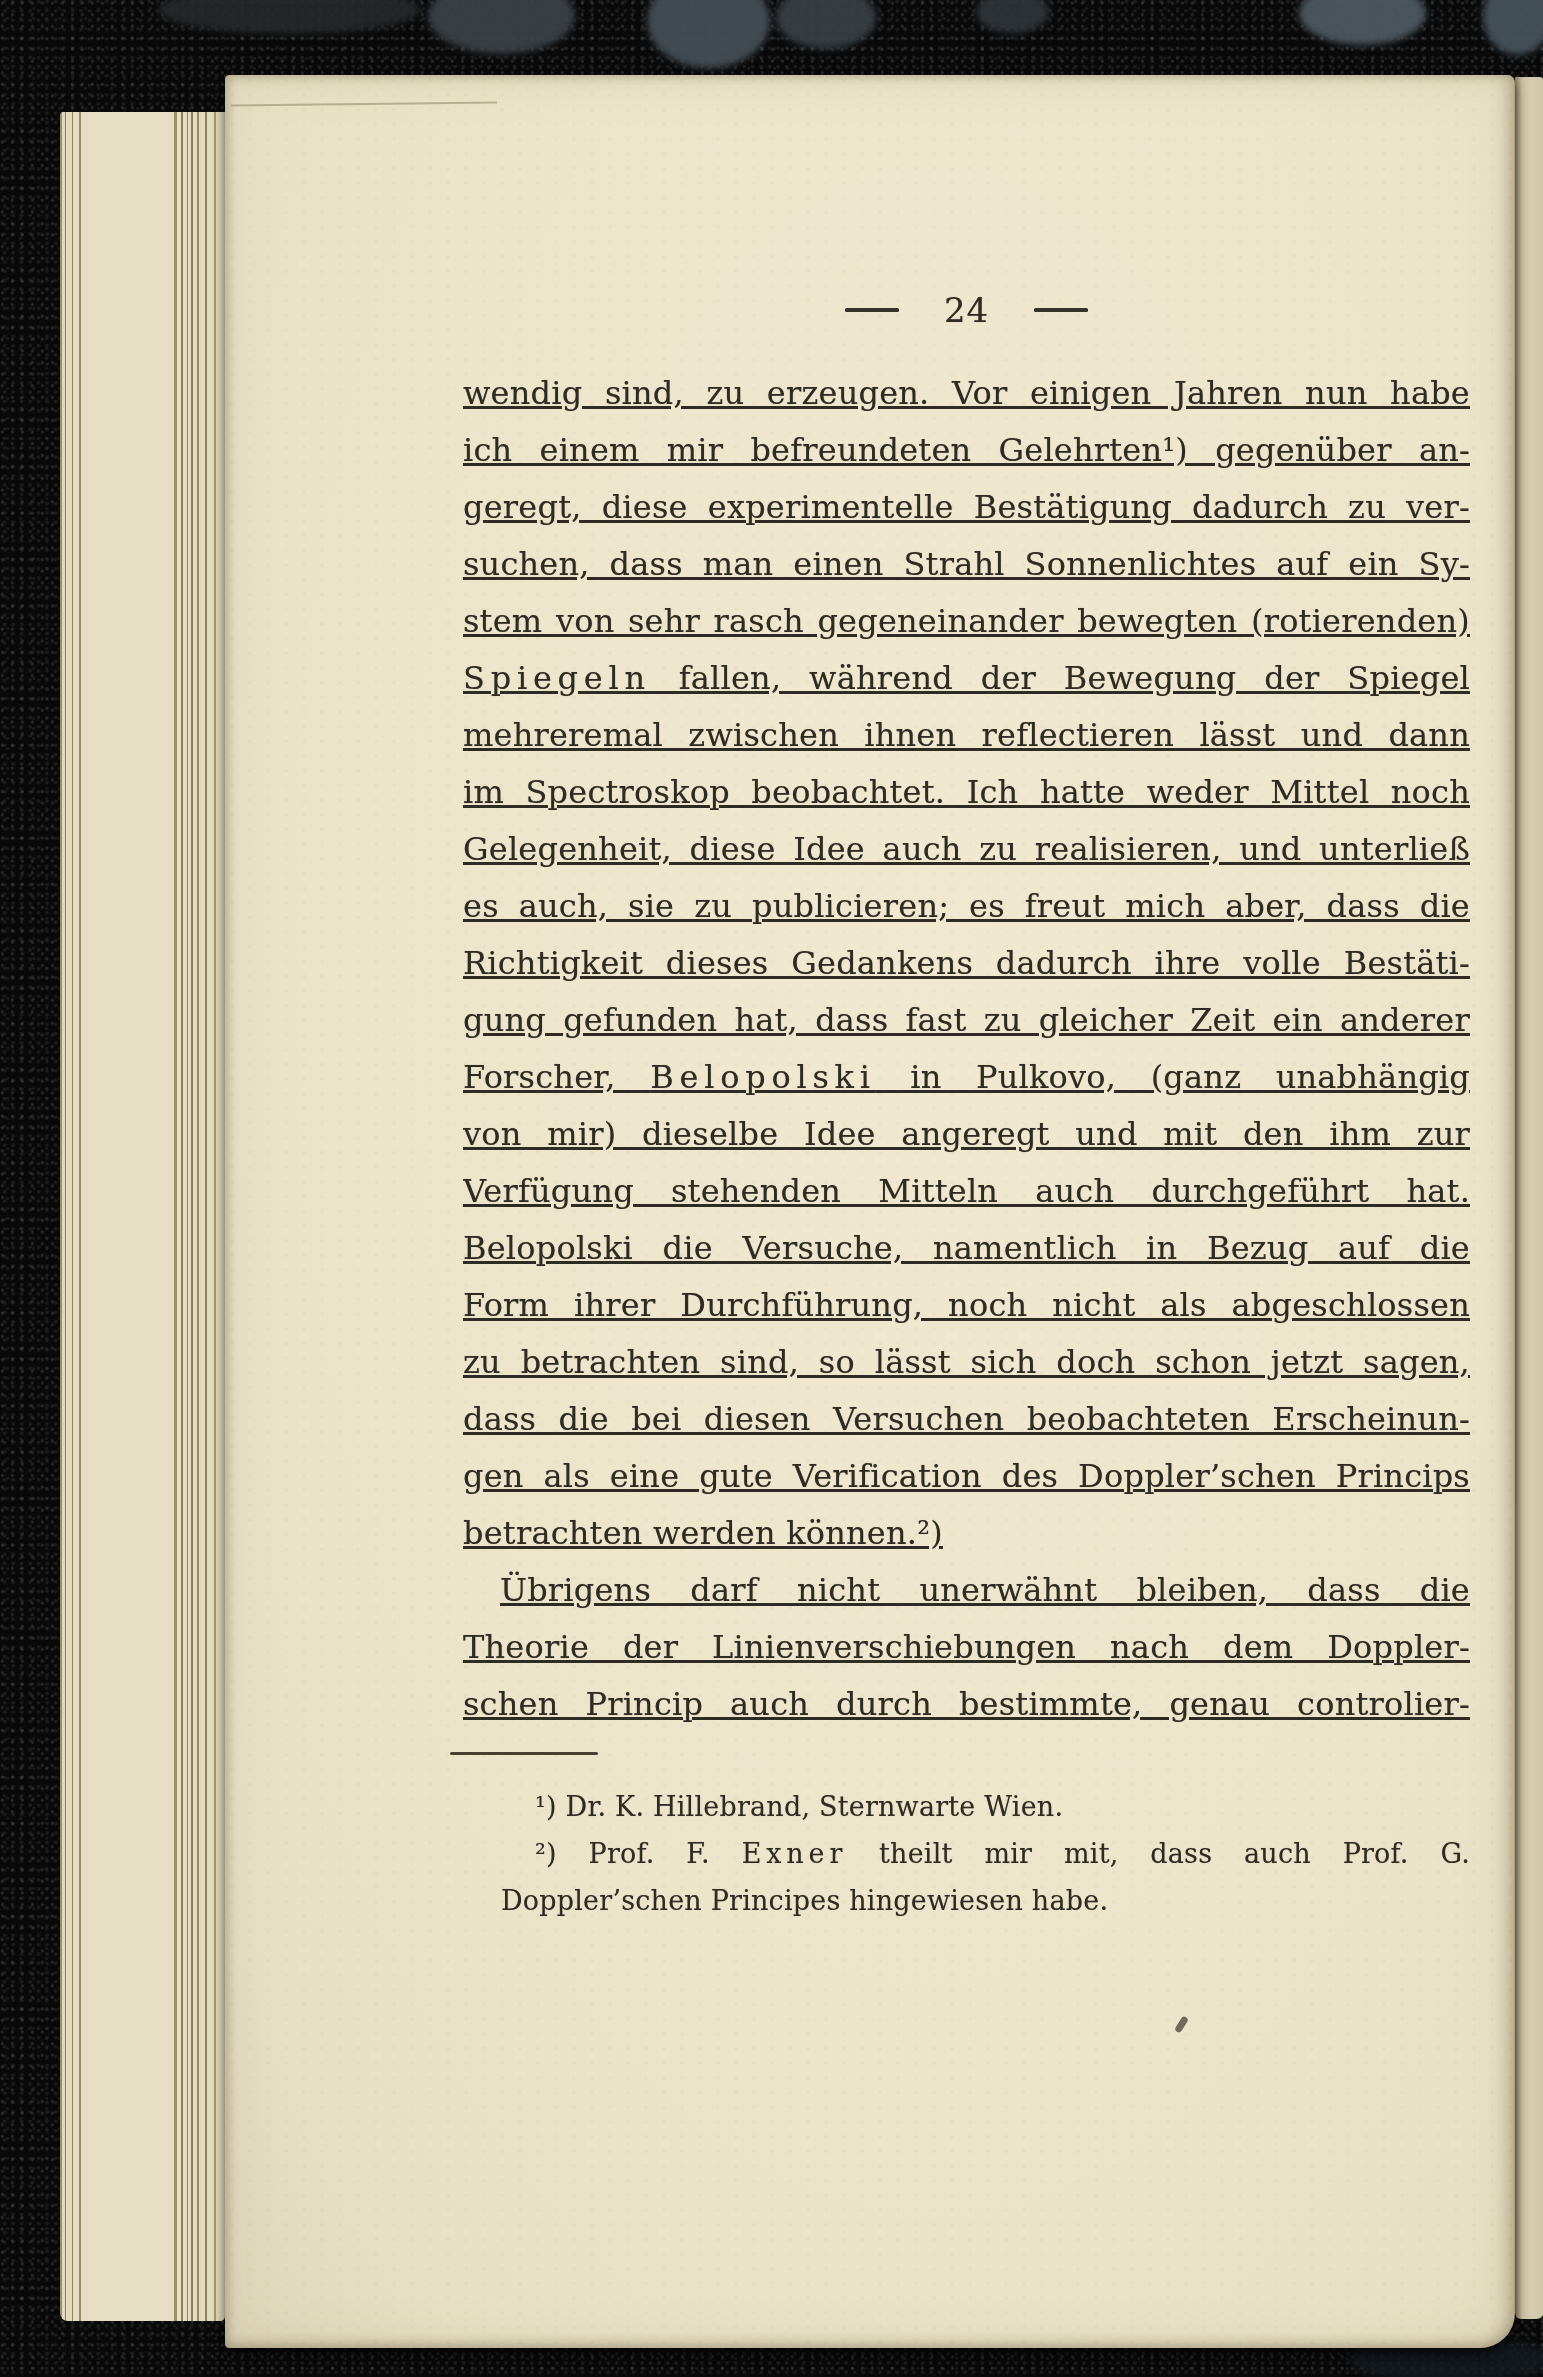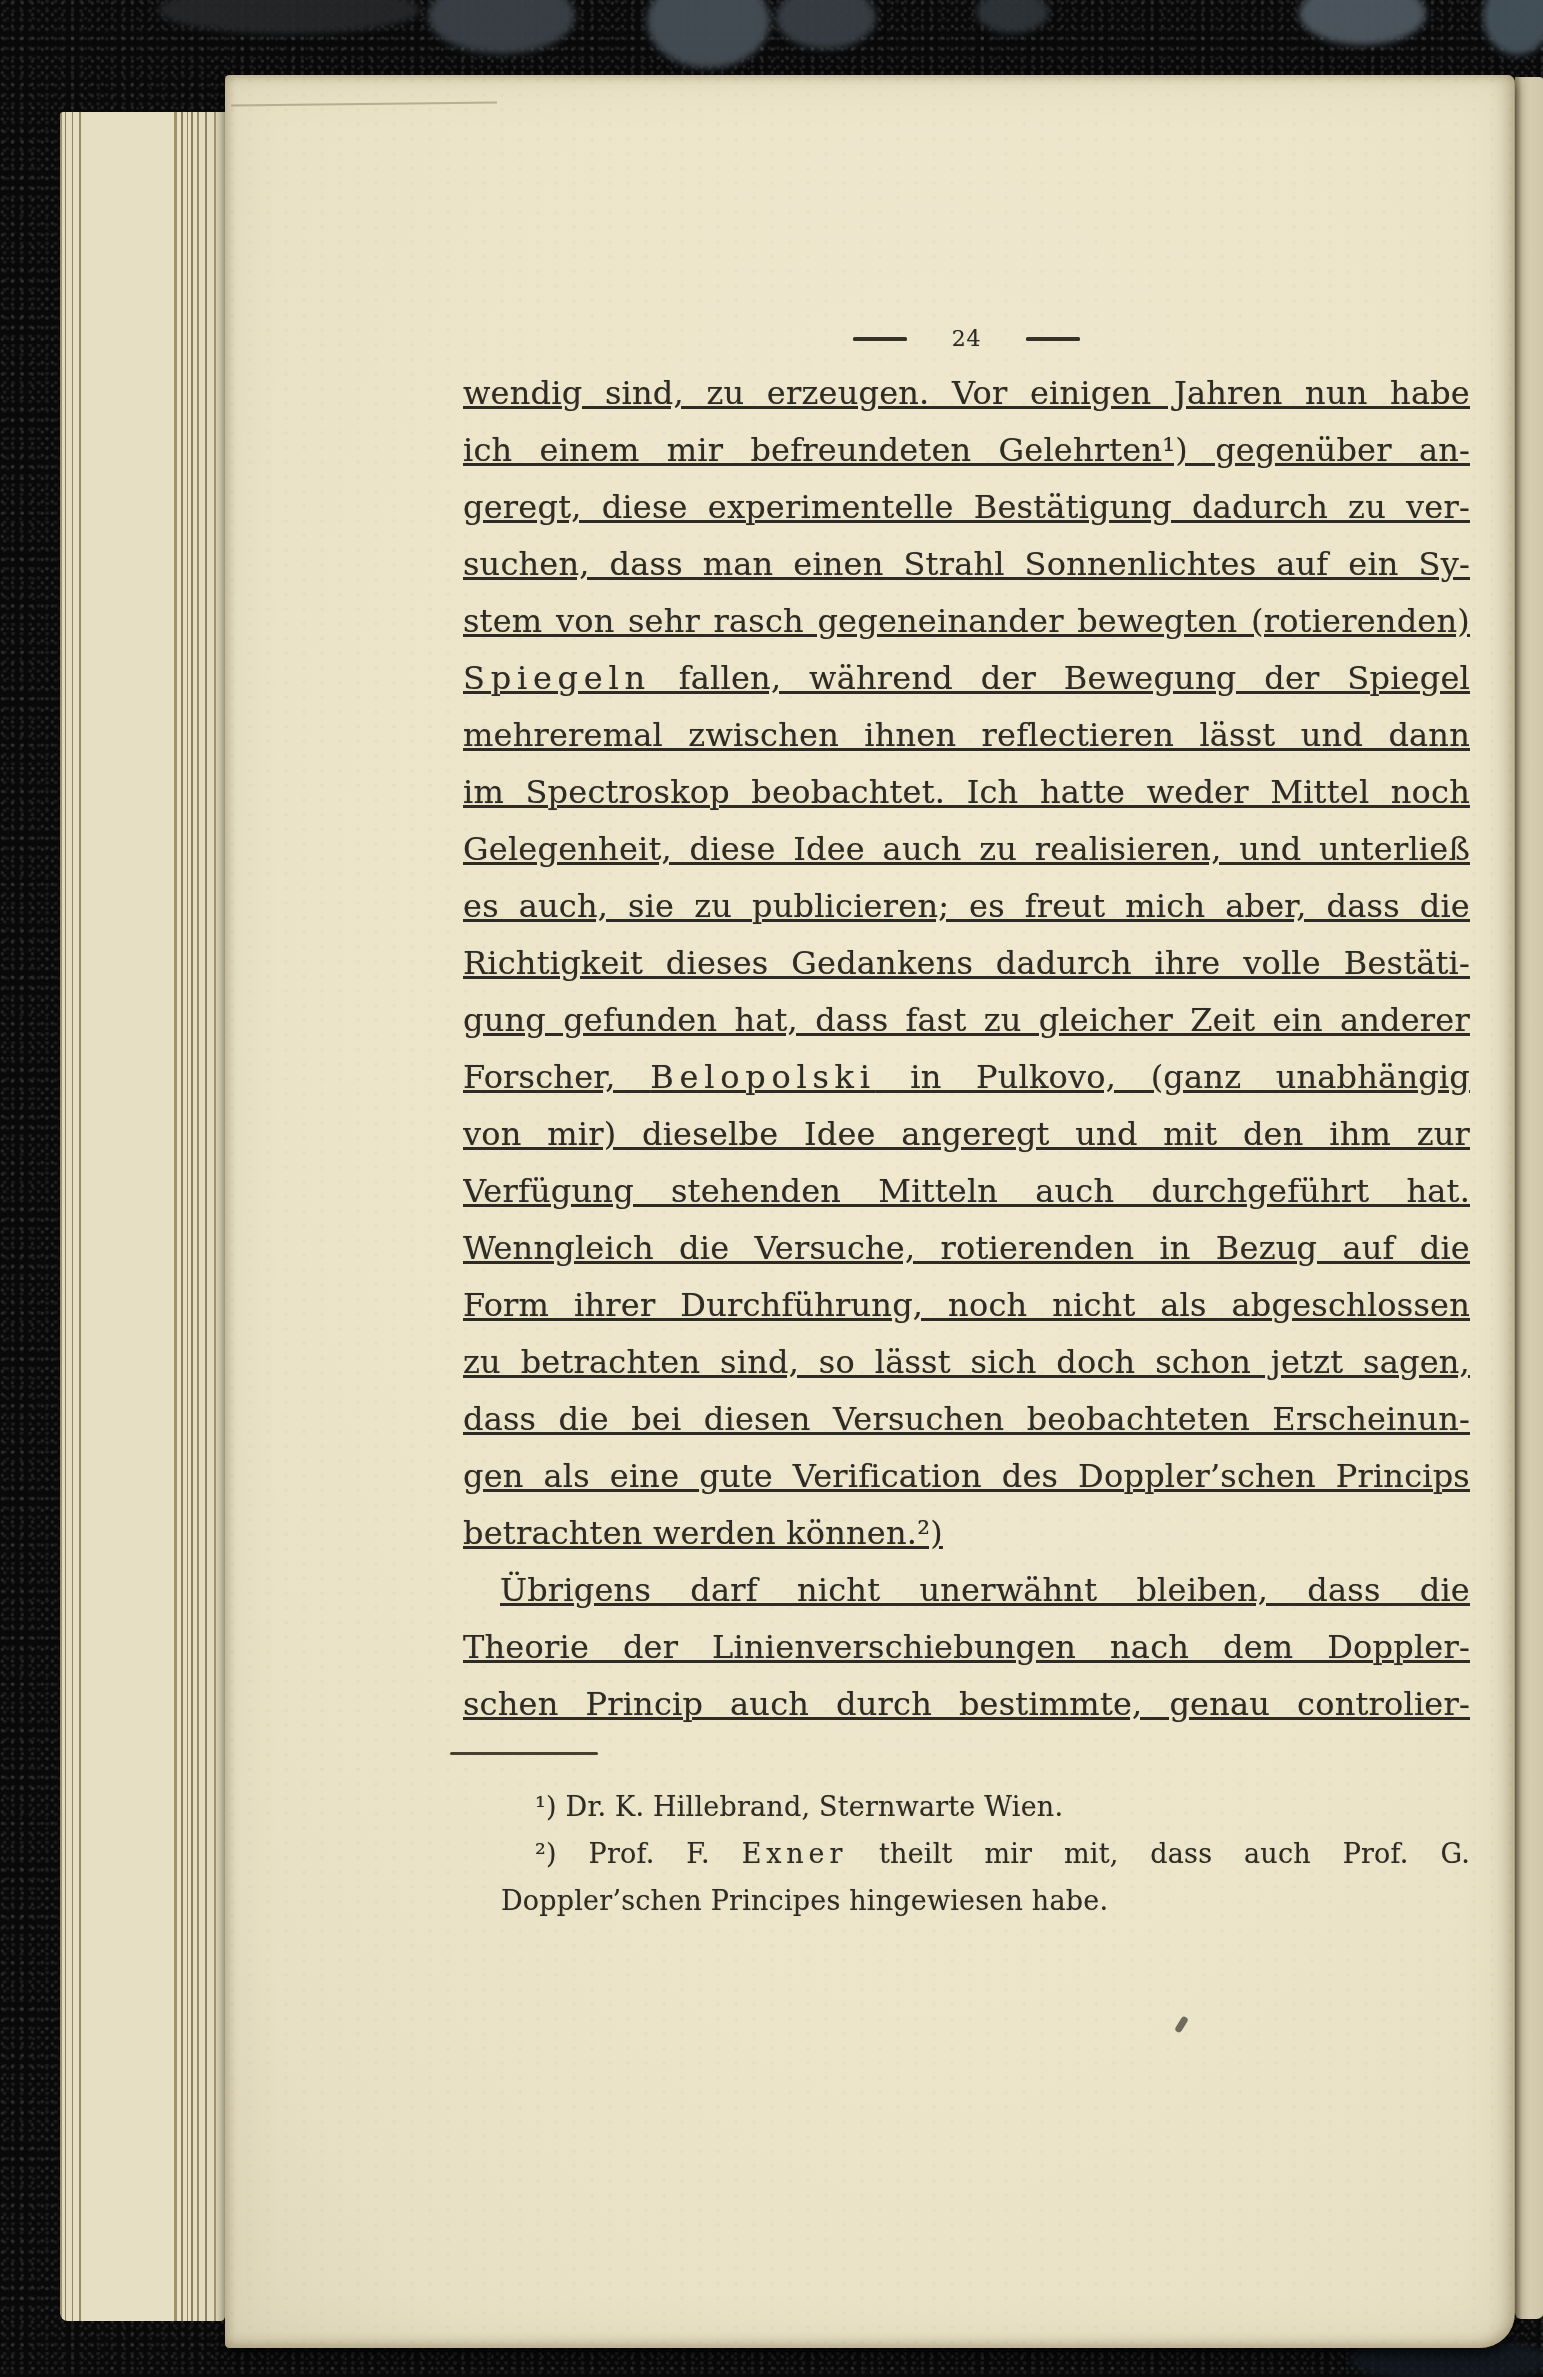--- a/index.html
+++ b/index.html
@@ -51,23 +51,22 @@
     background:linear-gradient(90deg,#8e8263 0px,#c9c0a3 7px,#d6cdb1 15.4px,#cfc6a9 100%);
     border-radius:0 4.6px 7.7px 6.2px;
   }
   .under-top-line{
     position:absolute;left:6.2px;top:28px;width:266px;height:1.5px;
     background:rgba(138,124,92,.5);transform:rotate(-0.6deg);
   }
   .pagenum{
     position:absolute;left:238px;top:207px;width:1007px;height:56px;
     display:flex;justify-content:center;align-items:center;gap:45px;
-    font-size:22px;line-height:56px;letter-spacing:0.8px;
+    font-size:34px;line-height:56px;letter-spacing:0.8px;
     text-shadow:0 0 0.8px rgba(40,36,28,.4);
-    margin-top:29px;
   }
   .pagenum .rule{width:54px;height:3.1px;background:#35322a;border-radius:1.5px;}
   .main-text{
     position:absolute;left:238px;top:290px;width:1007px;
     font-size:32px;line-height:57px;letter-spacing:0.2px;
     text-shadow:0 0 0.8px rgba(40,36,28,.38);
     text-decoration:underline;
   }
   .line{height:57px;overflow:hidden;text-align:justify;text-align-last:justify;}
   .line.left{text-align-last:left;}
@@ -125,21 +124,21 @@
       <div class="line"><span class="sperr">Spiegeln</span><span> fallen, während der Bewegung der Spiegel</span></div>
       <div class="line"><span>mehreremal zwischen ihnen reflectieren lässt und dann</span></div>
       <div class="line"><span>im Spectroskop beobachtet.  Ich hatte weder Mittel noch</span></div>
       <div class="line"><span>Gelegenheit, diese Idee auch zu realisieren, und unterließ</span></div>
       <div class="line"><span>es auch, sie zu publicieren; es freut mich aber, dass die</span></div>
       <div class="line"><span>Richtigkeit dieses Gedankens dadurch ihre volle Bestäti-</span></div>
       <div class="line"><span>gung gefunden hat, dass fast zu gleicher Zeit ein anderer</span></div>
       <div class="line"><span>Forscher, </span><span class="sperr">Belopolski</span><span> in Pulkovo, (ganz unabhängig</span></div>
       <div class="line"><span>von mir) dieselbe Idee angeregt und mit den ihm zur</span></div>
       <div class="line"><span>Verfügung stehenden Mitteln auch durchgeführt hat.</span></div>
-      <div class="line"><span>Wenngleich die Versuche, rotierenden in Bezug auf die</span></div>
+      <div class="line"><span>Belopolski die Versuche, namentlich in Bezug auf die</span></div>
       <div class="line"><span>Form ihrer Durchführung, noch nicht als abgeschlossen</span></div>
       <div class="line"><span>zu betrachten sind, so lässt sich doch schon jetzt sagen,</span></div>
       <div class="line"><span>dass die bei diesen Versuchen beobachteten Erscheinun-</span></div>
       <div class="line"><span>gen als eine gute Verification des Doppler’schen Princips</span></div>
       <div class="line left"><span>betrachten werden können.²)</span></div>
       <div class="line indent"><span>Übrigens darf nicht unerwähnt bleiben, dass die</span></div>
       <div class="line"><span>Theorie der Linienverschiebungen nach dem Doppler-</span></div>
       <div class="line"><span>schen Princip auch durch bestimmte, genau controlier-</span></div>
     </div>
 

